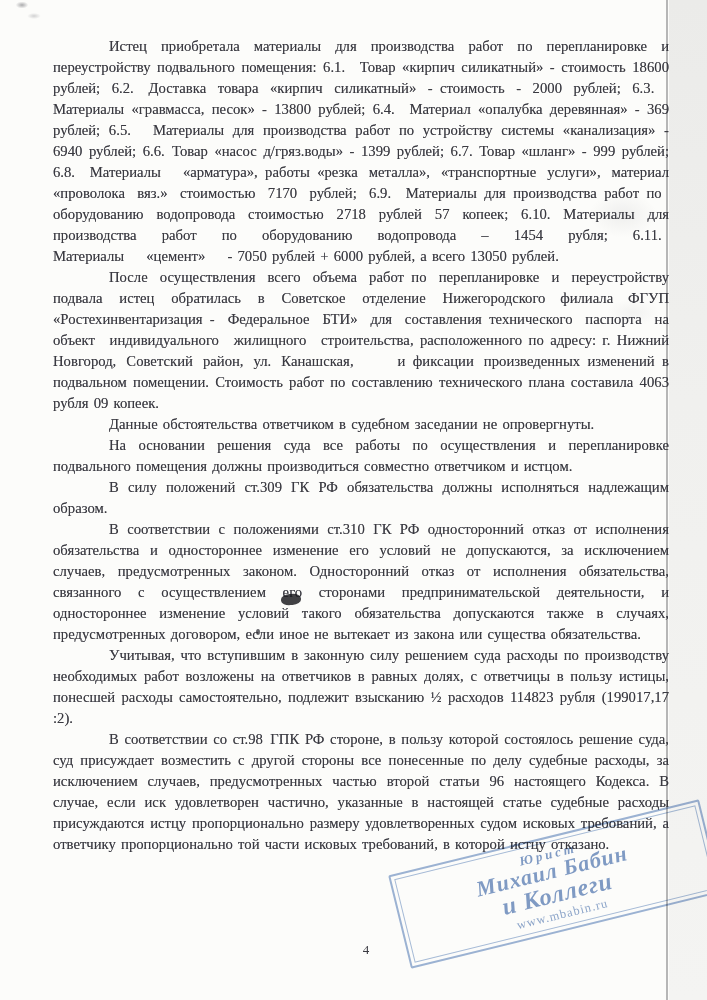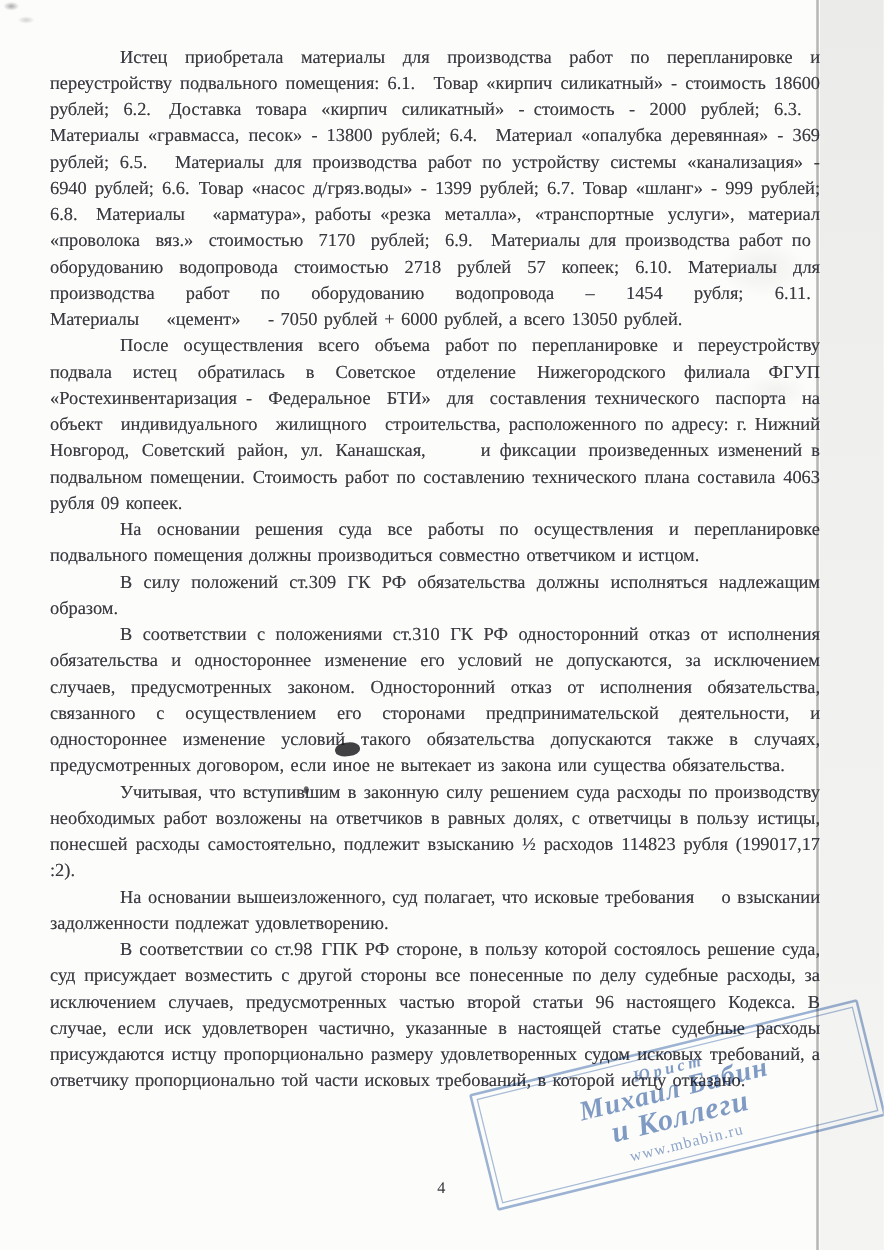--- a/index.html
+++ b/index.html
@@ -3,21 +3,21 @@
 <meta charset="utf-8">
 <style>
   html, body { margin: 0; padding: 0; }
   body {
     width: 707px; height: 1000px;
     position: relative;
     background: #fcfcfa;
     overflow: hidden;
     font-family: "Liberation Serif", serif;
   }
-  .page { position: absolute; inset: 0; }
+  .page { position: absolute; inset: 0; margin-left: 13px; }
 
   
   .text-block {
     position: absolute;
     left: 40px; top: 36px;
     width: 616px;
     color: #3a3a41;
     font-size: 14.7px;
     line-height: 21px;
     text-align: justify;
@@ -105,25 +105,25 @@
 
   <div class="scan-margin"></div>
   <div class="scan-line"></div>
   <div class="corner-smudge"></div>
   <div class="ghost-smear-1"></div>
   <div class="ghost-smear-2"></div>
 
   <div class="text-block">
     <p>Истец приобретала материалы для производства работ по перепланировке и переустройству подвального помещения: 6.1. Товар «кирпич силикатный» - стоимость 18600 рублей; 6.2. Доставка товара «кирпич силикатный» - стоимость - 2000 рублей; 6.3. Материалы «гравмасса, песок» - 13800 рублей; 6.4. Материал «опалубка деревянная» - 369 рублей; 6.5.  Материалы для производства работ по устройству системы «канализация» - 6940 рублей; 6.6. Товар «насос д/гряз.воды» - 1399 рублей; 6.7. Товар «шланг» - 999 рублей; 6.8. Материалы  «арматура», работы «резка металла», «транспортные услуги», материал «проволока вяз.» стоимостью 7170 рублей; 6.9. Материалы для производства работ по оборудованию водопровода стоимостью 2718 рублей 57 копеек; 6.10. Материалы для производства работ по оборудованию водопровода – 1454 рубля; 6.11. Материалы  «цемент»  - 7050 рублей + 6000 рублей, а всего 13050 рублей.</p>
     <p>После осуществления всего объема работ по перепланировке и переустройству подвала истец обратилась в Советское отделение Нижегородского филиала ФГУП «Ростехинвентаризация - Федеральное БТИ» для составления технического паспорта на объект индивидуального жилищного строительства, расположенного по адресу: г. Нижний Новгород, Советский район, ул. Канашская,   и фиксации произведенных изменений в подвальном помещении. Стоимость работ по составлению технического плана составила 4063 рубля 09 копеек.</p>
+    <p>Данные обстоятельства ответчиком в судебном заседании не опровергнуты.</p>
     <p>На основании решения суда все работы по осуществления и перепланировке подвального помещения должны производиться совместно ответчиком и истцом.</p>
     <p>В силу положений ст.309 ГК РФ обязательства должны исполняться надлежащим образом.</p>
     <p>В соответствии с положениями ст.310 ГК РФ односторонний отказ от исполнения обязательства и одностороннее изменение его условий не допускаются, за исключением случаев, предусмотренных законом. Односторонний отказ от исполнения обязательства, связанного с осуществлением его сторонами предпринимательской деятельности, и одностороннее изменение условий такого обязательства допускаются также в случаях, предусмотренных договором, если иное не вытекает из закона или существа обязательства.</p>
     <p>Учитывая, что вступившим в законную силу решением суда расходы по производству необходимых работ возложены на ответчиков в равных долях, с ответчицы в пользу истицы, понесшей расходы самостоятельно, подлежит взысканию ½ расходов 114823 рубля (199017,17 :2).</p>
-    <p>На основании вышеизложенного, суд полагает, что исковые требования  о взыскании задолженности подлежат удовлетворению.</p>
     <p>В соответствии со ст.98 ГПК РФ стороне, в пользу которой состоялось решение суда, суд присуждает возместить с другой стороны все понесенные по делу судебные расходы, за исключением случаев, предусмотренных частью второй статьи 96 настоящего Кодекса. В случае, если иск удовлетворен частично, указанные в настоящей статье судебные расходы присуждаются истцу пропорционально размеру удовлетворенных судом исковых требований, а ответчику пропорционально той части исковых требований, в которой истцу отказано.</p>
   </div>
 
   <div class="ink-smudge"></div>
   <div class="ink-dot"></div>
 
   <div class="stamp">
     <div class="stamp-inner">
       <div class="stamp-small">Юрист</div>
       <div class="stamp-big">Михаил Бабин</div>

